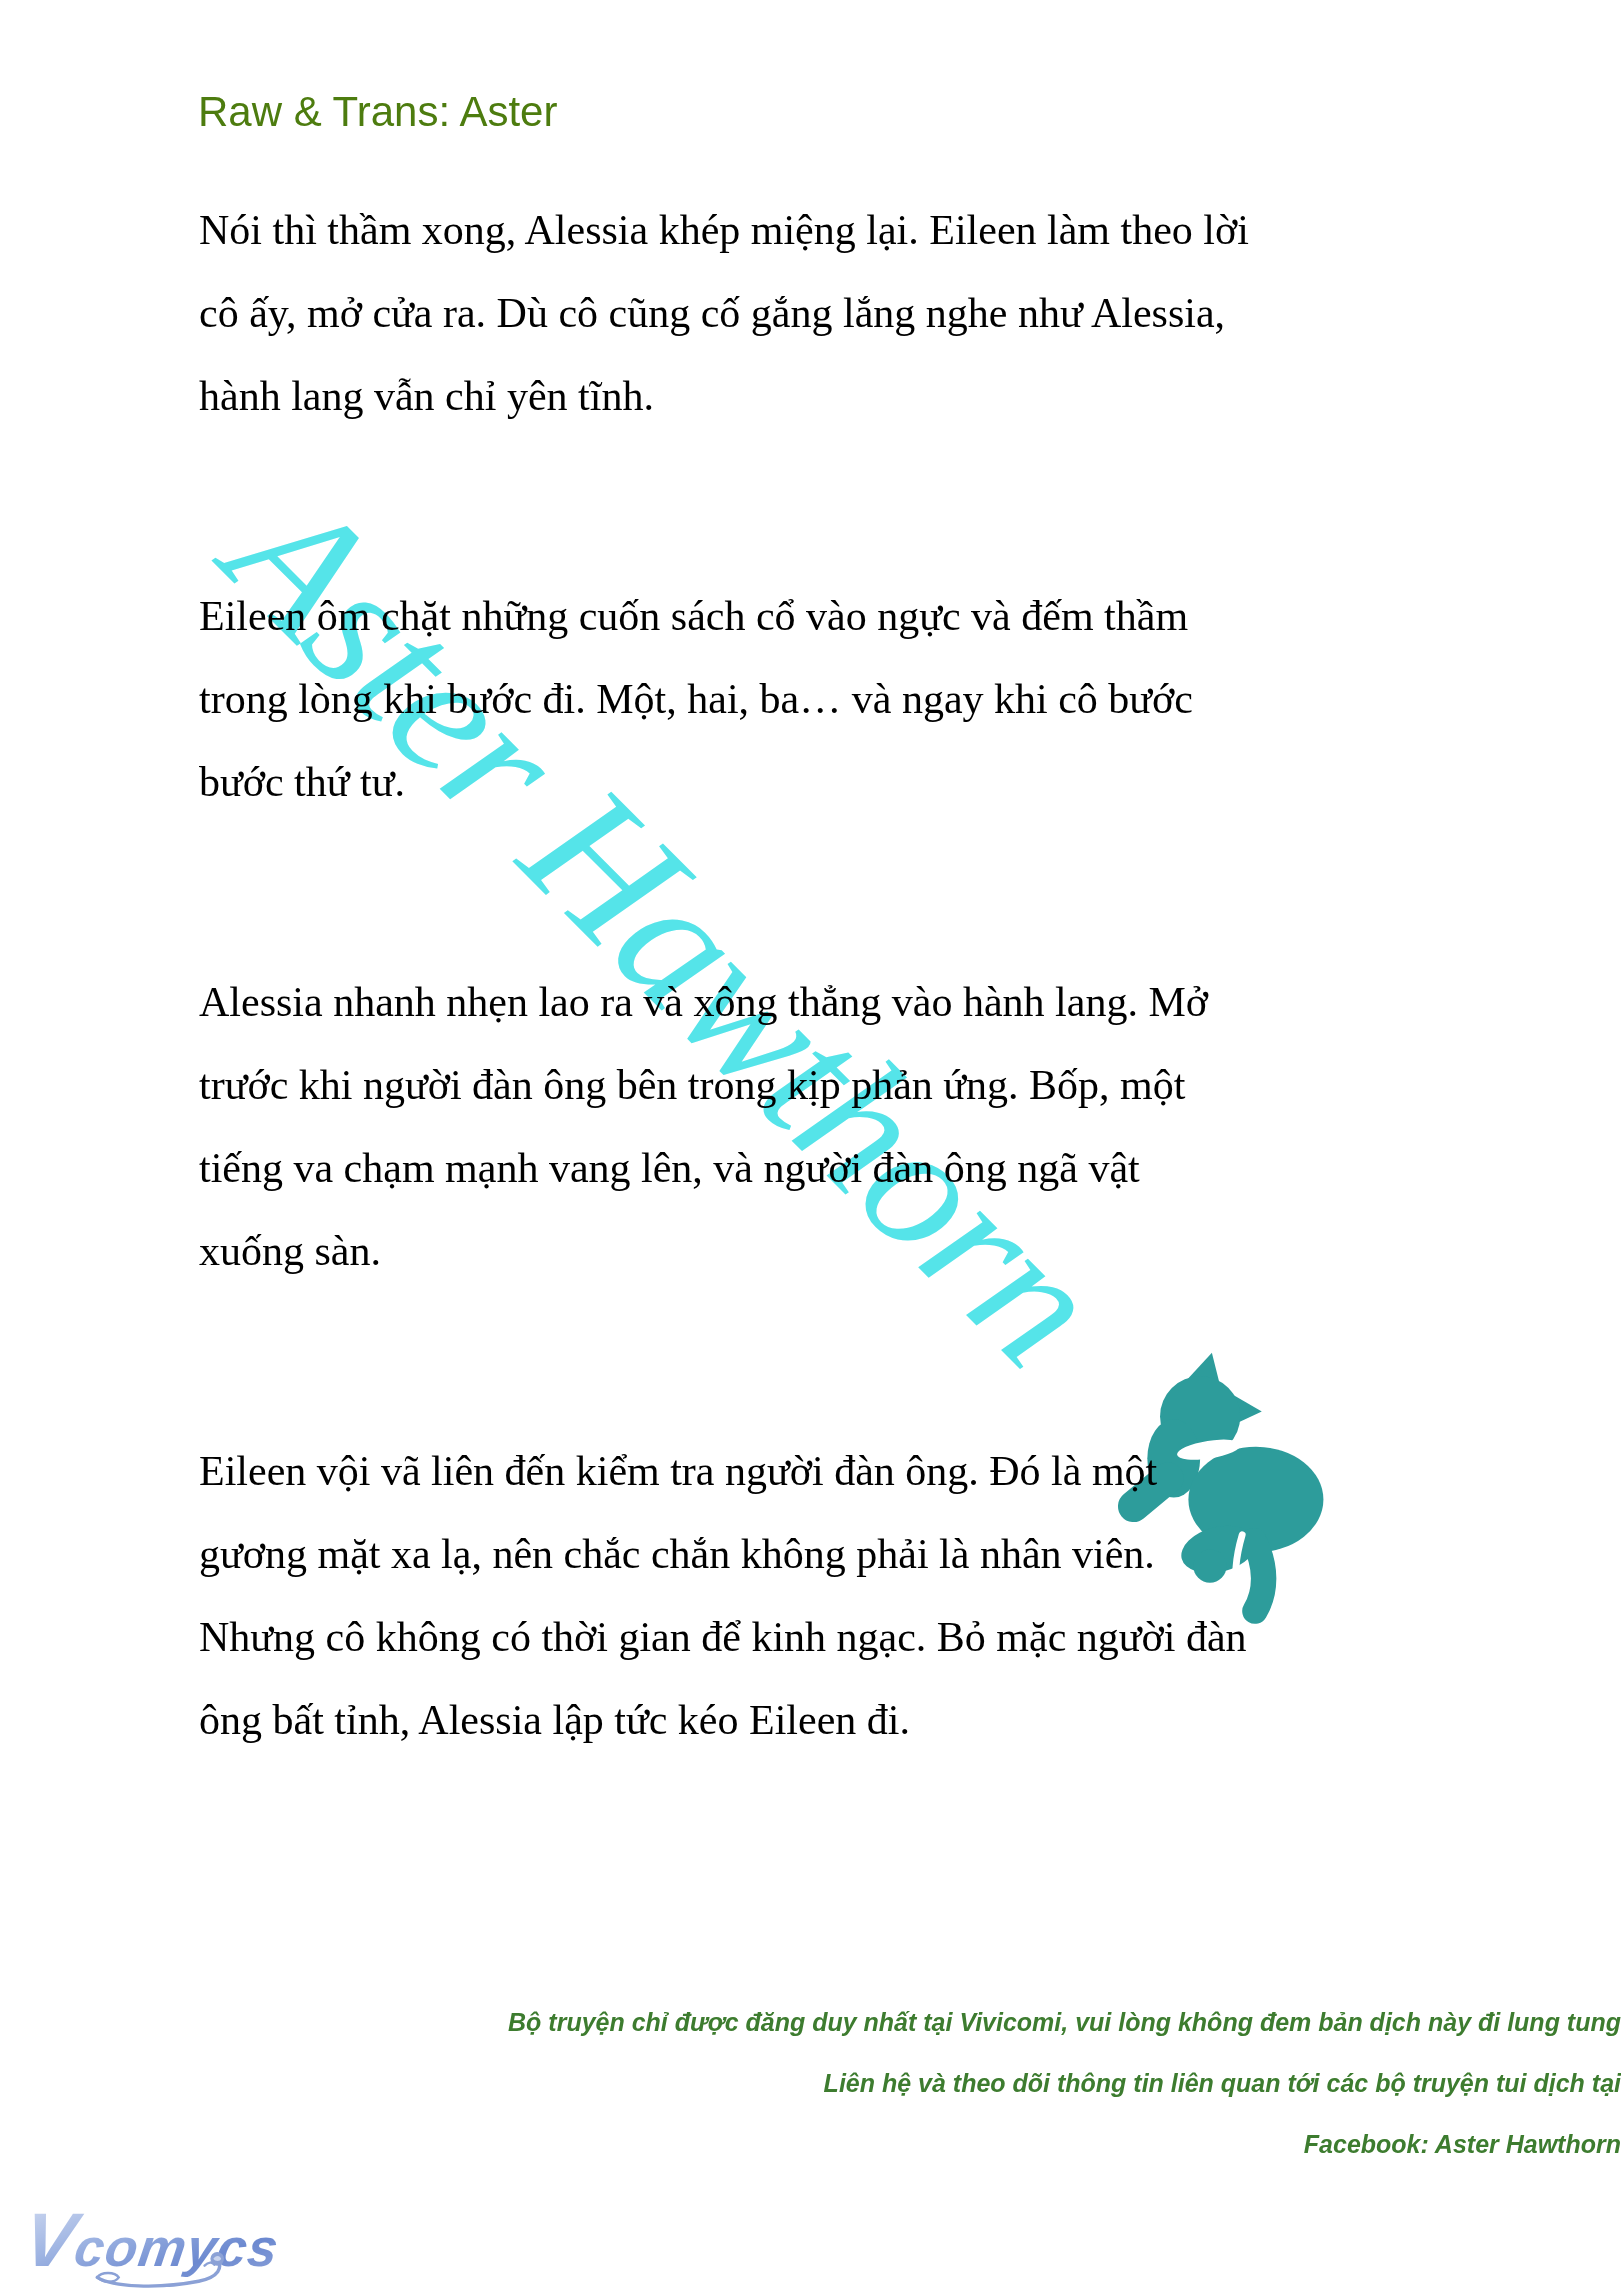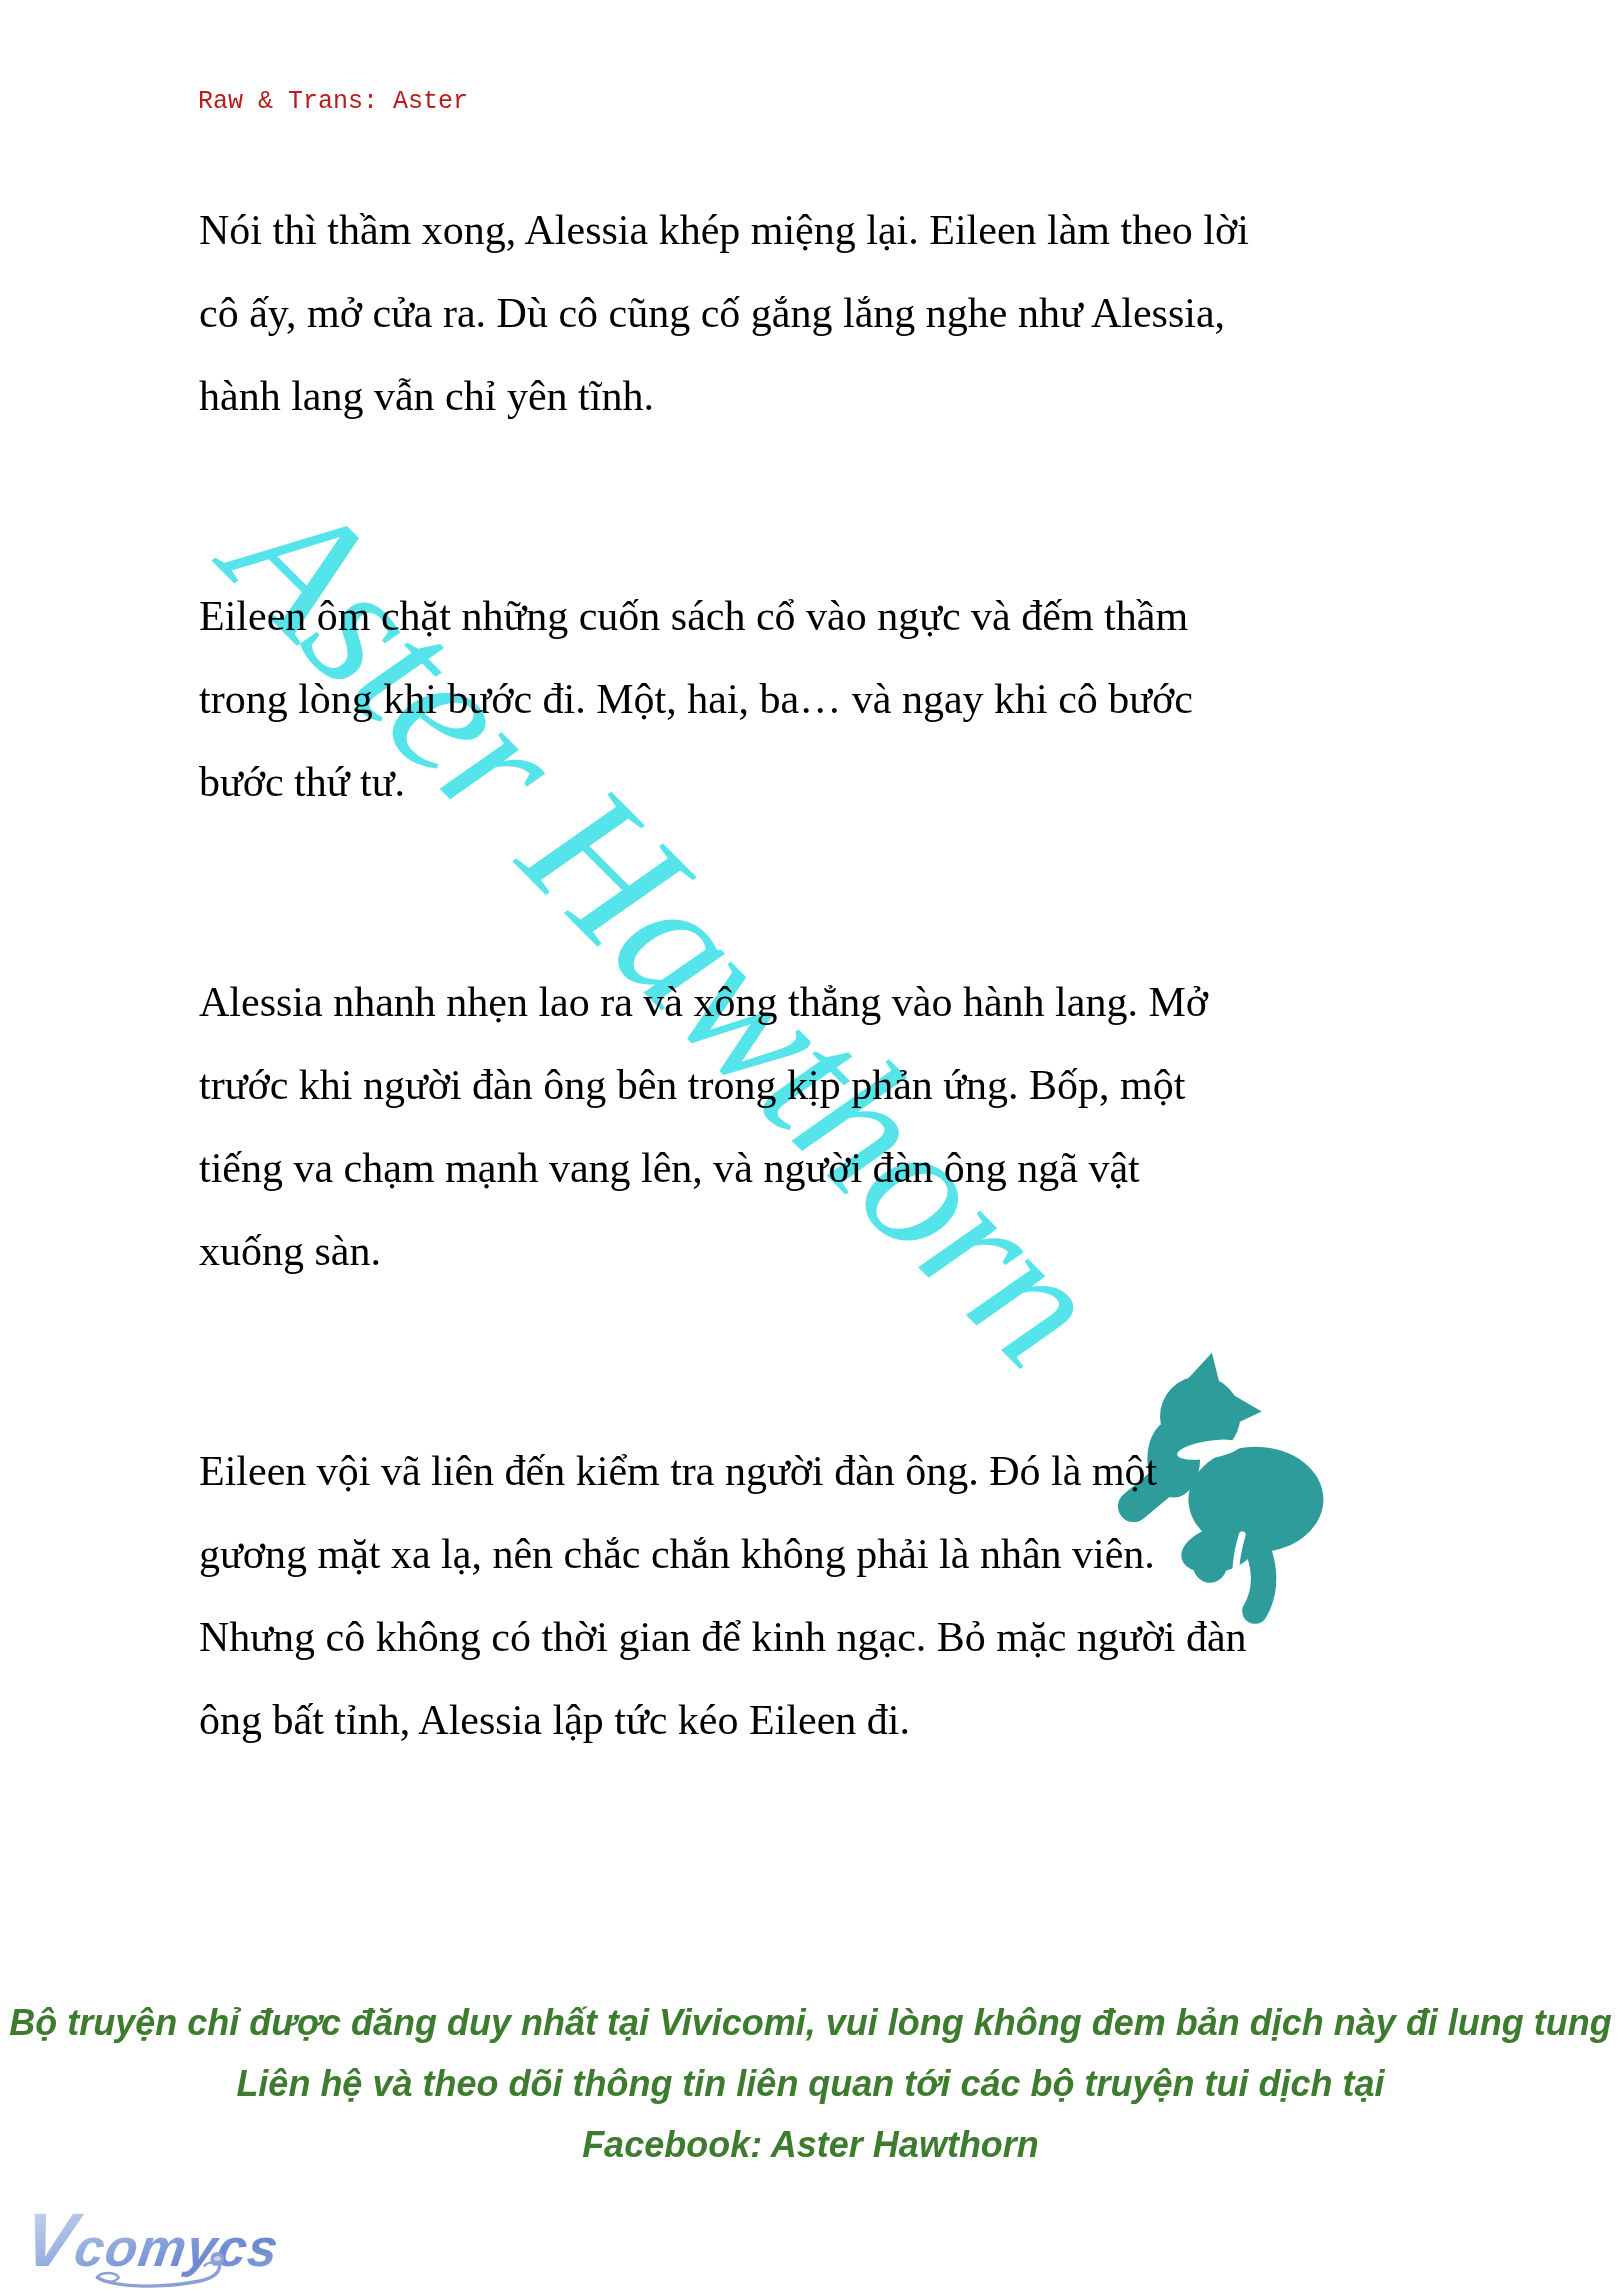--- a/index.html
+++ b/index.html
@@ -7,22 +7,22 @@
   .page {
     position:relative;
     width:1621px; height:2293px;
     background:#ffffff;
     overflow:hidden;
     font-family:"Liberation Serif","DejaVu Serif",serif;
   }
   
   .credit {
     position:absolute; left:198px; top:88px;
-    font-family:Liberation Mono, monospace;
-    font-size:25px; line-height:1.15; color:#b91c1c;
+    font-family:Liberation Sans, sans-serif;
+    font-size:42px; line-height:1.15; color:#4d7c0f;
     z-index:3; white-space:nowrap;
   }
   
   .watermark {
     position:absolute; left:326px; top:460px;
     transform:rotate(45deg); transform-origin:0 0;
     font-family:"Liberation Serif","DejaVu Serif",serif;
     font-style:italic;
     font-size:182px; line-height:1;
     color:#55e4e9;
@@ -42,24 +42,24 @@
     width:1245px;
     font-size:42px; line-height:83px; color:#000;
     z-index:3;
   }
   .para { margin-bottom:137px; }
   .para:last-child { margin-bottom:0; }
   .line { white-space:nowrap; }
   
   .footer {
     position:absolute; left:0; top:1992px; width:1621px;
-    text-align:center;
+    text-align:right;
     font-family:"Liberation Sans","DejaVu Sans",sans-serif;
     font-weight:bold; font-style:italic;
-    font-size:36px; line-height:61px;
+    font-size:25px; line-height:61px;
     color:#3d7c2f;
     z-index:3;
   }
   
   .brand {
     position:absolute; left:23.5px; top:2201px;
     width:274px; height:90px;
     z-index:3;
   }
   .brand-text {

